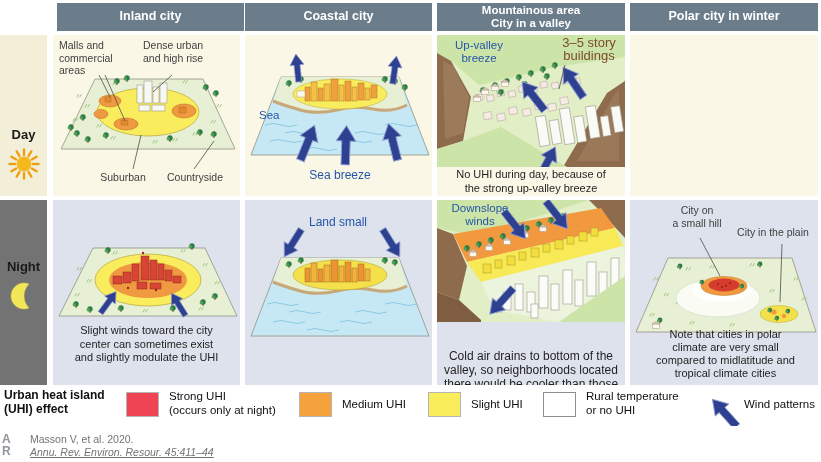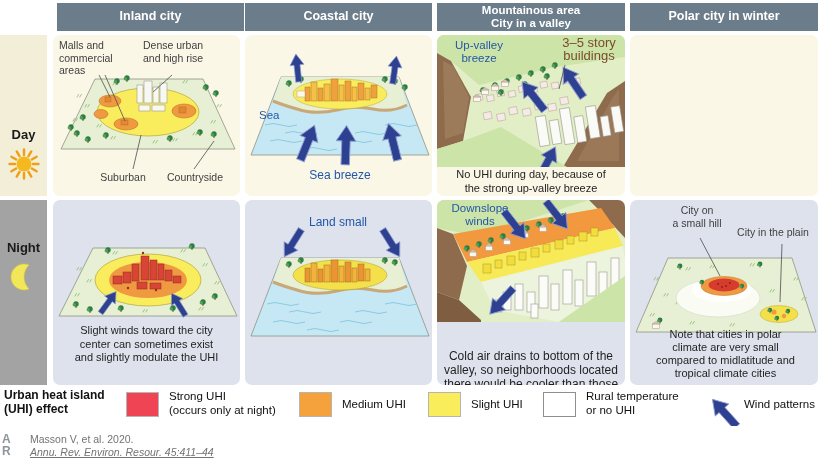--- a/index.html
+++ b/index.html
@@ -3,21 +3,21 @@
 <meta charset="utf-8">
 <style>
   html,body{margin:0;padding:0;background:#fff;}
   .fig{position:relative;width:821px;height:462px;background:#ffffff;overflow:hidden;
        font-family:"Liberation Sans",sans-serif;}
   .abs{position:absolute;}
   .hdr{position:absolute;background:#6b7c8b;color:#fff;font-weight:bold;font-size:12.5px;
        line-height:13.5px;display:flex;align-items:center;justify-content:center;
        text-align:center;white-space:pre-line;}
   .hdr-two{font-size:11.5px;}
-  .cell{position:absolute;overflow:hidden;border-radius:7px;}
+  .cell{position:absolute;overflow:hidden;}
   .day-bg{background:#faf7e7;}
   .night-bg{background:#dde2ec;}
   .rowlbl{position:absolute;display:flex;flex-direction:column;align-items:center;
           font-weight:bold;font-size:13px;color:#1a1a1a;}
   .rowlbl .txt{white-space:pre-line;text-align:center;}
   .lbl{position:absolute;font-size:10.5px;line-height:12.5px;color:#3f3f3f;white-space:pre-line;}
   .ctr{text-align:center;}
   .blue{color:#2456a8;font-size:11.5px;}
   .brown{color:#7b4b2a;font-size:13px;}
   .cap{position:absolute;font-size:11px;line-height:13.5px;color:#1f1f1f;text-align:center;
@@ -78,21 +78,21 @@
         <line x1="8" y1="17" x2="2.5" y2="17"></line>
           <line x1="9.2" y1="12.5" x2="4.4" y2="9.7"></line>
         <line x1="12.5" y1="9.2" x2="9.7" y2="4.4"></line>
           <line x1="17" y1="8" x2="17" y2="2.5"></line>
         <line x1="21.5" y1="9.2" x2="24.3" y2="4.4"></line>
           <line x1="24.8" y1="12.5" x2="29.6" y2="9.7"></line>
       </g>
       <circle cx="17" cy="17" r="7.5" fill="#f5b91f"></circle>
     </svg>
   </div>
-  <div class="rowlbl" style="left:0;top:200px;width:47px;height:185px;background:#a3a3a3;padding-top:40px;box-sizing:border-box">
+  <div class="rowlbl" style="left:0;top:200px;width:47px;height:185px;background:#737373;padding-top:59px;box-sizing:border-box">
     <span class="txt">Night</span>
     <svg width="34" height="34" style="margin-top:5px">
       <path d="M22,5 A13,13 0 1,0 22,29 A17,17 0 0,1 22,5 Z" fill="#f2e659" stroke="#d9c944" stroke-width="0.6"></path>
     </svg>
   </div>
 
   <div class="cell day-bg" style="left:53px;top:35px;width:187px;height:161px">
     <svg class="cellsvg" width="187" height="161">
       <polygon points="42,44 150,44 182,114 8,114" fill="#e7f0d4" stroke="#8f9383" stroke-width="0.8"></polygon>
       <use href="#speck" x="24" y="62"></use>

